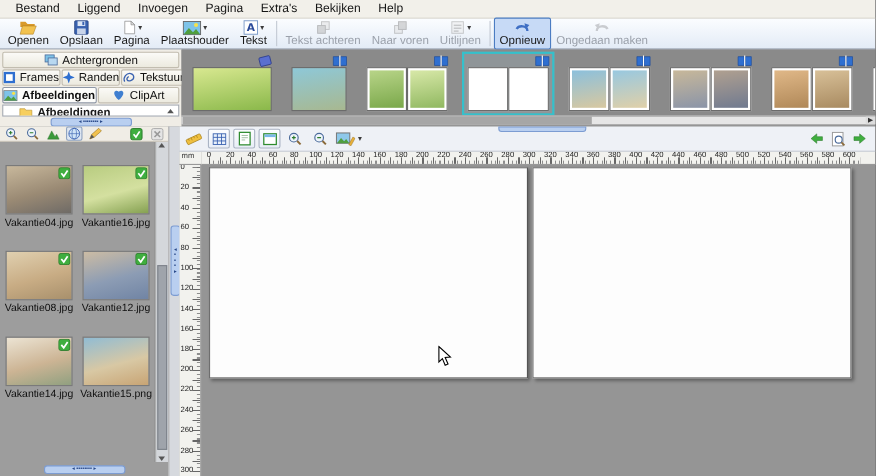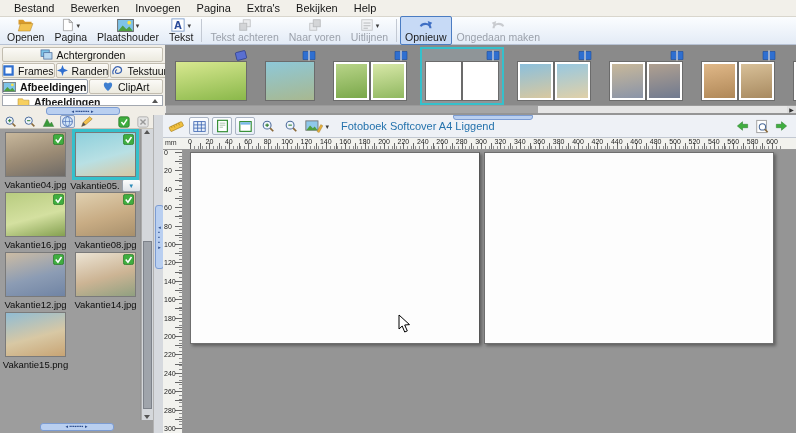--- a/index.html
+++ b/index.html
@@ -62,21 +62,21 @@
   
   .ltb{position:absolute;left:0;top:115px;width:153px;height:14px;background:#f0ede6;border-bottom:1px solid #cac5ba;
        display:flex;align-items:center;gap:4px;padding:0 3px;box-sizing:border-box;}
   .ltb .sp{margin-left:auto;}
   .mini-ic{width:15px;height:13px;display:flex;align-items:center;justify-content:center;}
   .mini-ic.pressed{background:#dfe7f2;border:1px solid #8fa3c0;border-radius:2px;box-sizing:border-box;}
   
   .grid{position:absolute;left:0;top:129px;width:140px;height:291px;background:#9d9d9d;
         display:flex;flex-wrap:wrap;align-content:flex-start;padding:3px 0 0 4px;box-sizing:border-box;
         column-gap:7px;overflow:hidden;}
-  .cell{width:63px;height:60px;display:flex;flex-direction:column;align-items:center;}
+  .cell{width:63px;height:60px;display:flex;flex-direction:column;align-items:center;margin-top:18px;}
   .ph{width:61px;height:45px;position:relative;border:1px solid #7a7a7a;box-sizing:border-box;}
   .cell.sel .ph{outline:3px solid #35c0cb;}
   .badge{position:absolute;top:1px;right:1px;}
   .nm{font-size:9.5px;color:#0e0e0e;margin-top:2px;display:flex;align-items:center;gap:2px;white-space:nowrap;}
   .vscroll{position:absolute;left:141px;top:129px;width:12px;height:291px;background:#d4d7db;border-left:1px solid #aaa;box-sizing:border-box;}
   .vscroll .up{position:absolute;top:1px;left:2px;}
   .vscroll .down{position:absolute;bottom:1px;left:2px;}
   .vthumb{position:absolute;left:1px;top:112px;width:9px;height:168px;background:#9fa4ab;border:1px solid #7d828a;box-sizing:border-box;}
   .lbot{position:absolute;left:0;top:420px;width:153px;height:13px;background:#9d9d9d;
         display:flex;align-items:center;justify-content:center;}
@@ -116,39 +116,52 @@
   .page.right{left:301px;}
   .cursor{position:absolute;left:398px;top:314px;width:13px;height:20px;z-index:50;}
 </style>
 </head>
 <body>
 
 <div id="app">
 
   <div class="menubar" id="menubar">
       <div class="menu-item">Bestand</div>
-      <div class="menu-item">Bewerken</div>
+      <div class="menu-item">Liggend</div>
       <div class="menu-item">Invoegen</div>
       <div class="menu-item">Pagina</div>
       <div class="menu-item">Extra's</div>
       <div class="menu-item">Bekijken</div>
       <div class="menu-item">Help</div>
     </div>
 
   <div class="toolbar" id="toolbar">
       <div class="tbtn">
         <span class="trow">
           <span class="tbico">
             <svg width="17" height="14" viewBox="0 0 17 15">
               <path d="M1 2h5l2 2h7v3H1z" fill="#d99a2b"></path>
               <path d="M3 6h13.5l-3 8H0.8z" fill="#f2c24f" stroke="#a8761a" stroke-width="0.5"></path>
             </svg>
           </span>
         </span>
         <span class="tblabel">Openen</span>
+      </div>
+      <div class="tbtn">
+        <span class="trow">
+          <span class="tbico">
+            <svg width="14" height="14" viewBox="0 0 16 16">
+              <rect x="1" y="1" width="14" height="14" rx="1" fill="#3a62b0" stroke="#24407c" stroke-width="0.8"></rect>
+              <rect x="4" y="1.5" width="8" height="5" fill="#dce6f5"></rect>
+              <rect x="9" y="2" width="2" height="3.5" fill="#3a62b0"></rect>
+              <rect x="3.5" y="9" width="9" height="6" fill="#c8d4ea"></rect>
+            </svg>
+          </span>
+        </span>
+        <span class="tblabel">Opslaan</span>
       </div>
       <div class="tbtn">
         <span class="trow">
           <span class="tbico">
             <svg width="13" height="14" viewBox="0 0 16 16">
               <path d="M3 1h7l4 4v10H3z" fill="#fff" stroke="#8a8a8a" stroke-width="0.8"></path>
               <path d="M10 1v4h4z" fill="#e4e4e4" stroke="#8a8a8a" stroke-width="0.8"></path>
             </svg>
           </span>
           <span class="dd">▾</span>
@@ -373,34 +386,20 @@
             <svg width="11" height="11" viewBox="0 0 14 14">
               <rect x="0.5" y="0.5" width="13" height="13" rx="2.5" fill="#3fae3f" stroke="#2a7a2a"></rect>
               <path d="M3.5 7l2.8 3.4L10.8 3.8" stroke="#fff" stroke-width="2" fill="none"></path>
             </svg>
           </span>
         </div>
         <div class="nm">
           <span>Vakantie04.jpg</span>
         </div>
       </div>
-      <div class="cell sel">
-        <div class="ph" style="background: linear-gradient(165deg, rgb(142, 208, 220) 0%, rgb(184, 224, 228) 55%, rgb(216, 200, 164) 100%);">
-          <span class="badge">
-            <svg width="11" height="11" viewBox="0 0 14 14">
-              <rect x="0.5" y="0.5" width="13" height="13" rx="2.5" fill="#3fae3f" stroke="#2a7a2a"></rect>
-              <path d="M3.5 7l2.8 3.4L10.8 3.8" stroke="#fff" stroke-width="2" fill="none"></path>
-            </svg>
-          </span>
-        </div>
-        <div class="nm">
-          <span>Vakantie05.</span>
-          <span class="mini-dd">▼</span>
-        </div>
-      </div>
       <div class="cell">
         <div class="ph" style="background: linear-gradient(165deg, rgb(184, 204, 128) 0%, rgb(212, 224, 160) 55%, rgb(132, 160, 80) 100%);">
           <span class="badge">
             <svg width="11" height="11" viewBox="0 0 14 14">
               <rect x="0.5" y="0.5" width="13" height="13" rx="2.5" fill="#3fae3f" stroke="#2a7a2a"></rect>
               <path d="M3.5 7l2.8 3.4L10.8 3.8" stroke="#fff" stroke-width="2" fill="none"></path>
             </svg>
           </span>
         </div>
         <div class="nm">
@@ -637,21 +636,20 @@
         </svg>
       </span>
     <span class="cbtn flat" style="width:26px">
         <svg width="19" height="14" viewBox="0 0 19 15">
           <rect x="0.5" y="2" width="13" height="10" fill="#8ec8ea" stroke="#777"></rect>
           <path d="M1 12l4-5 3 3 2-2 3 4z" fill="#4f9e3f"></path>
           <path d="M12.5 13.5l4-7.5 2.2 1.2-4 7.3z" fill="#e8b03a" stroke="#8a6a1a" stroke-width="0.4"></path>
         </svg>
         <span class="dd">▾</span>
       </span>
-    <span class="ctitle">Fotoboek Softcover A4 Liggend</span>
     <div class="ctb-handle"></div>
     <span class="navgrp">
       <span>
           <svg width="13" height="12" viewBox="0 0 14 14">
             <path d="M13 5v4H7v3L1 7l6-5v3z" fill="#3fae3f" stroke="#2a7a2a" stroke-width="0.6"></path>
           </svg>
         </span>
       <span>
           <svg width="14" height="15" viewBox="0 0 16 16">
             <rect x="2" y="1" width="11" height="14" fill="#fff" stroke="#999"></rect>

